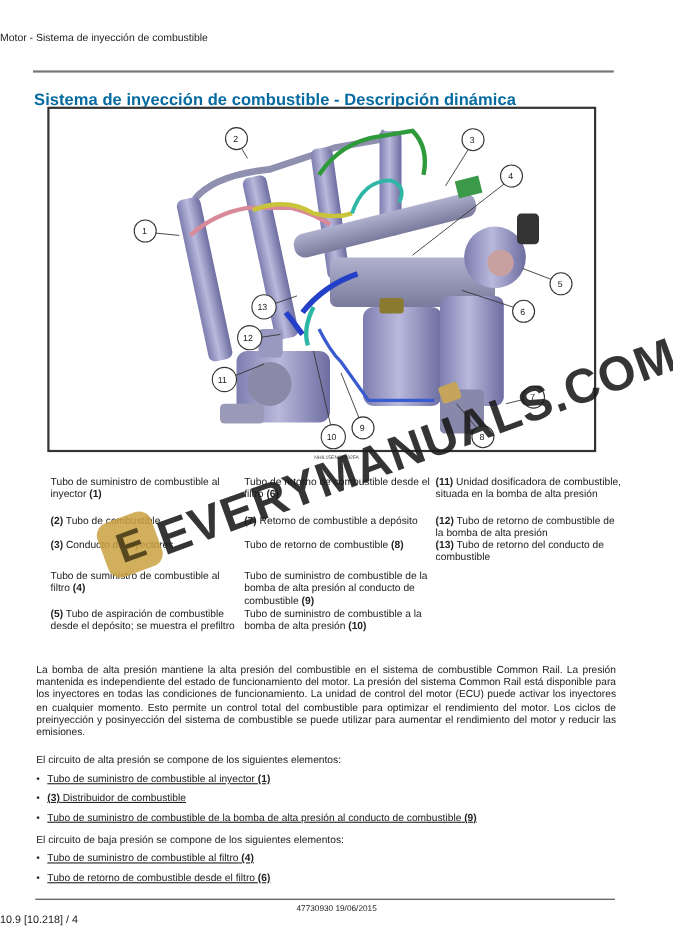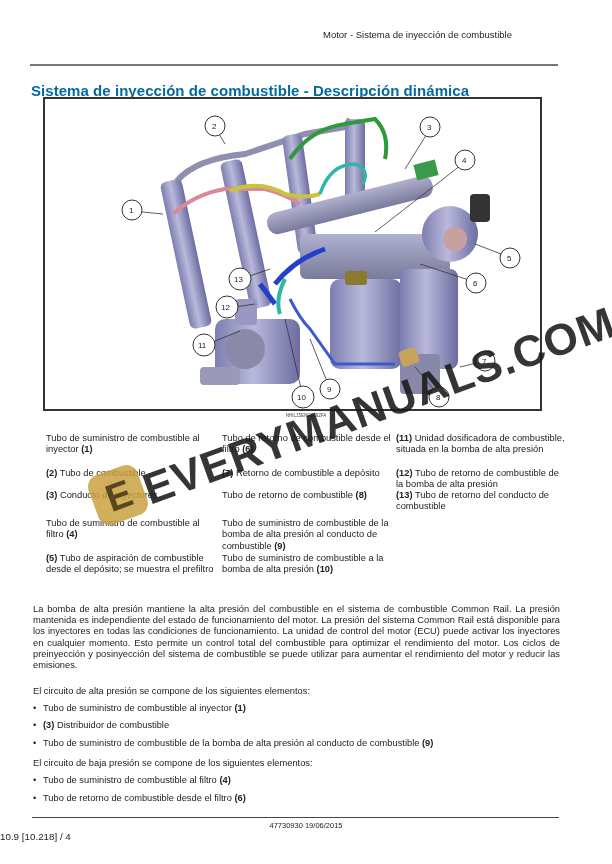--- a/index.html
+++ b/index.html
@@ -1,33 +1,33 @@
 <!DOCTYPE html>
 <html><head>
 <meta charset="utf-8">
 <style>
   html, body { margin: 0; padding: 0; background: #ffffff; }
   body { width: 612px; height: 864px; position: relative; overflow: hidden; font-family: "Liberation Sans", sans-serif; color: #222; }
-  .running-header { position: absolute; top: 29px; left: 0; width: 512px; text-align: right; font-size: 9.5px; color: #222; }
+  .running-header { position: absolute; top: 29px; left: 0; width: 512px; text-align: left; font-size: 9.5px; color: #222; }
   .title-rule { position: absolute; top: 64px; left: 30px; width: 528px; height: 2px; background: #777; }
   .page-title { position: absolute; top: 82px; left: 31px; font-size: 15px; font-weight: bold; color: #0369a1; white-space: nowrap; letter-spacing: 0.05px; }
   .figure-frame { position: absolute; top: 97px; left: 43px; width: 499px; height: 314px; border: 2px solid #333; background: #fff; box-sizing: border-box; overflow: hidden; }
   .figure-frame svg { position: absolute; left: 0; top: 0; }
   .figure-code { position: absolute; top: 413px; left: 0; width: 612px; text-align: center; font-size: 4.5px; color: #444; }
   .legend { position: absolute; top: 433px; left: 34px; width: 520px; font-size: 9.3px; line-height: 11.3px; color: #222; }
   .legend .col { position: absolute; top: 0; }
   .legend .col1 { left: 0; width: 172px; }
   .legend .col2 { left: 176px; width: 172px; }
   .legend .col3 { left: 350px; width: 170px; }
   .legend .item { position: absolute; left: 0; width: 100%; margin-left: 12px; }
   .legend b { font-weight: bold; }
   .para { position: absolute; left: 33px; width: 527px; font-size: 9.3px; line-height: 11.2px; color: #222; text-align: justify; }
   .para-main { top: 604px; }
   .section-intro { position: absolute; left: 33px; font-size: 9.3px; color: #222; }
-  .bullet { position: absolute; left: 33px; font-size: 9.3px; color: #222; white-space: nowrap; }
+  .bullet { position: absolute; left: 33px; font-size: 9.3px; color: #222; white-space: nowrap; text-decoration: underline; }
   .bullet .dot { display: inline-block; width: 10px; }
   .footer-rule { position: absolute; top: 817px; left: 32px; width: 527px; height: 1px; background: #444; }
   .footer-docid { position: absolute; top: 821px; left: 0; width: 612px; text-align: center; font-size: 7.5px; color: #222; }
   .footer-page { position: absolute; top: 831px; left: 0; width: 612px; text-align: left; font-size: 9.8px; color: #222; }
   .watermark { position: absolute; left: 0; top: 0; width: 612px; height: 864px; pointer-events: none; }
   .callout text { font-family: "Liberation Sans", sans-serif; font-size: 8px; fill: #222; }
 </style>
 </head>
 <body>
 

